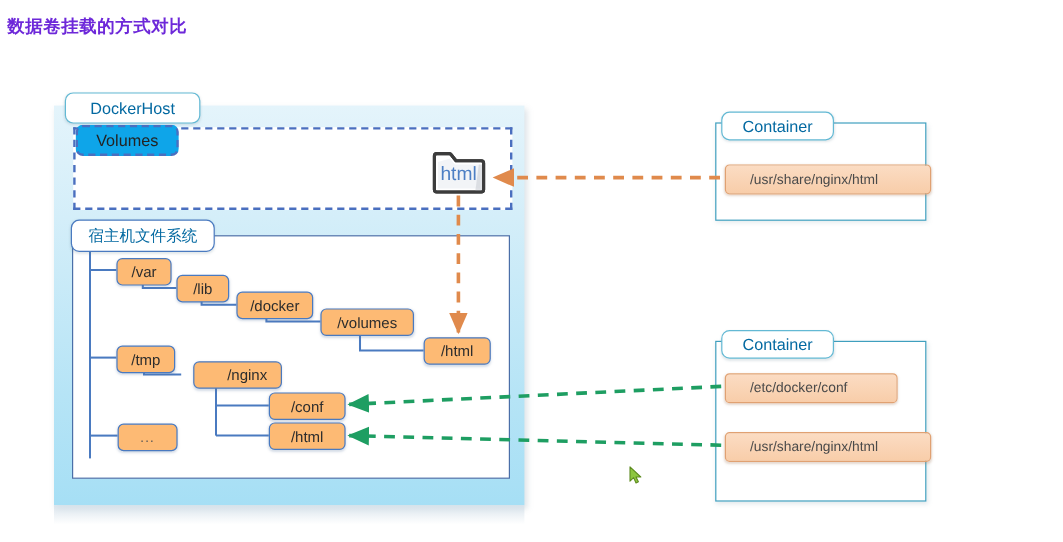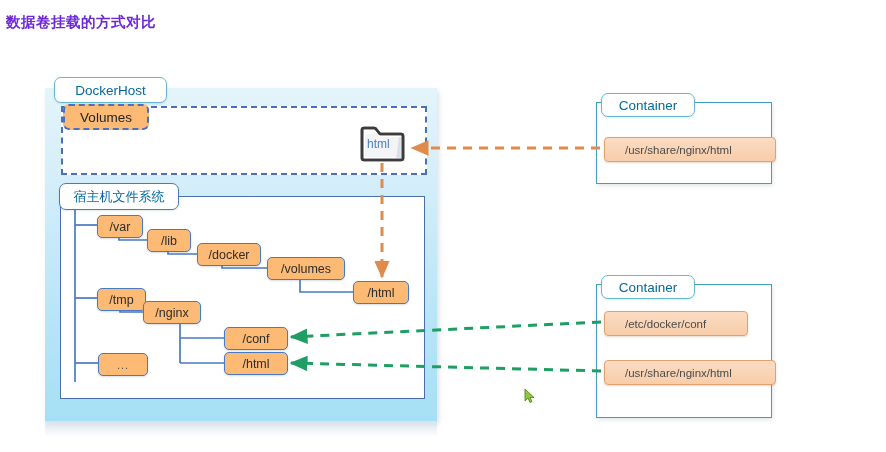--- a/index.html
+++ b/index.html
@@ -77,21 +77,21 @@
     z-index: 2;
   }
   #volumes-label {
     position: absolute;
     left: 63px;
     top: 104px;
     width: 82px;
     height: 22px;
     border: 2px dashed #4a6fbf;
     border-radius: 6px;
-    background: #fdba74;
+    background: #0ea5e9;
     font-size: 13.5px;
     color: #232323;
     display: flex;
     align-items: center;
     justify-content: center;
     z-index: 7;
   }
 
   
   #html-folder {
@@ -99,21 +99,21 @@
     left: 360px;
     top: 124px;
     width: 46px;
     height: 38px;
     z-index: 8;
   }
   #html-folder .folder-text {
     position: absolute;
     left: 7px;
     top: 13px;
-    font-size: 12px;
+    font-size: 16px;
     color: #4d7fc4;
     font-family: "Liberation Sans", sans-serif;
   }
 
   
   #fs-box {
     position: absolute;
     left: 60px;
     top: 196px;
     width: 363px;
@@ -224,21 +224,21 @@
 
 <div id="fs-box"></div>
 <div id="fs-label" class="tab-label">宿主机文件系统</div>
 
 <div class="tree-node" style="left:97px;  top:215px; width:44px; height:21px;">/var</div>
 <div class="tree-node" style="left:147px; top:229px; width:42px; height:21px;text-align:right;">/lib</div>
 <div class="tree-node" style="left:197px; top:243px; width:62px; height:21px;">/docker</div>
 <div class="tree-node" style="left:267px; top:257px; width:76px; height:21px;">/volumes</div>
 <div class="tree-node" style="left:353px; top:281px; width:54px; height:21px;">/html</div>
 <div class="tree-node" style="left:97px;  top:288px; width:47px; height:21px;">/tmp</div>
-<div class="tree-node" style="left:143px; top:301px; width:56px; height:21px;">/nginx</div>
+<div class="tree-node" style="left:161px; top:301px; width:56px; height:21px;padding-left:16px;">/nginx</div>
 <div class="tree-node" style="left:224px; top:327px; width:62px; height:21px;">/conf</div>
 <div class="tree-node" style="left:224px; top:352px; width:62px; height:21px;">/html</div>
 <div class="tree-node" style="left:98px;  top:353px; width:48px; height:21px; font-size:11px; color:#555; letter-spacing:1px;">...</div>
 
 <div id="container-1" class="container-box"></div>
 <div id="container-1-label" class="tab-label">Container</div>
 <div id="badge-c1-html" class="path-badge">/usr/share/nginx/html</div>
 
 <div id="container-2" class="container-box"></div>
 <div id="container-2-label" class="tab-label">Container</div>

